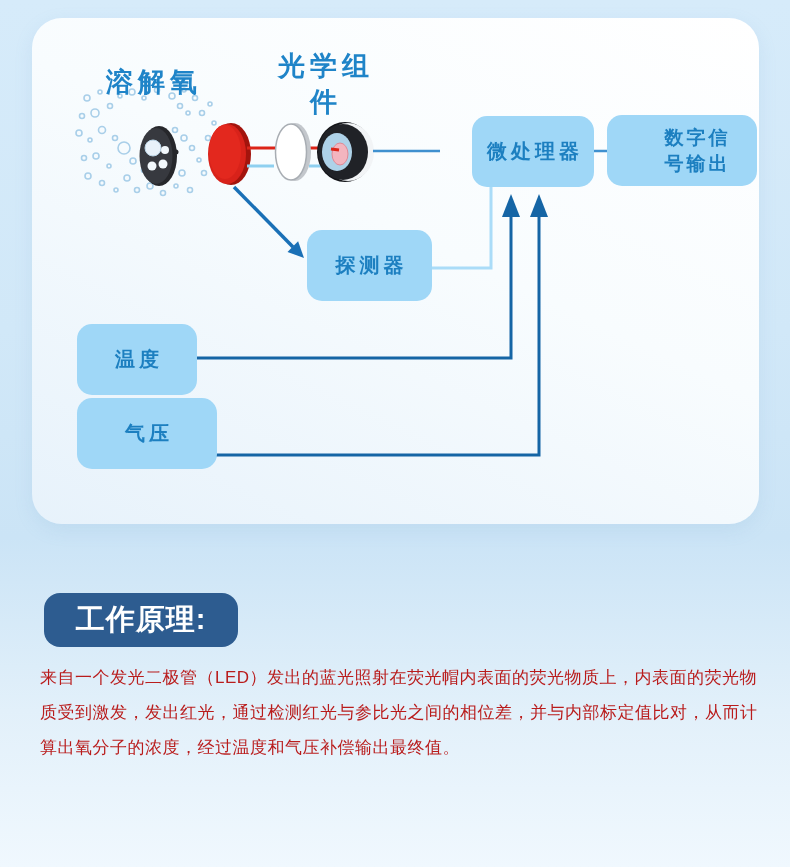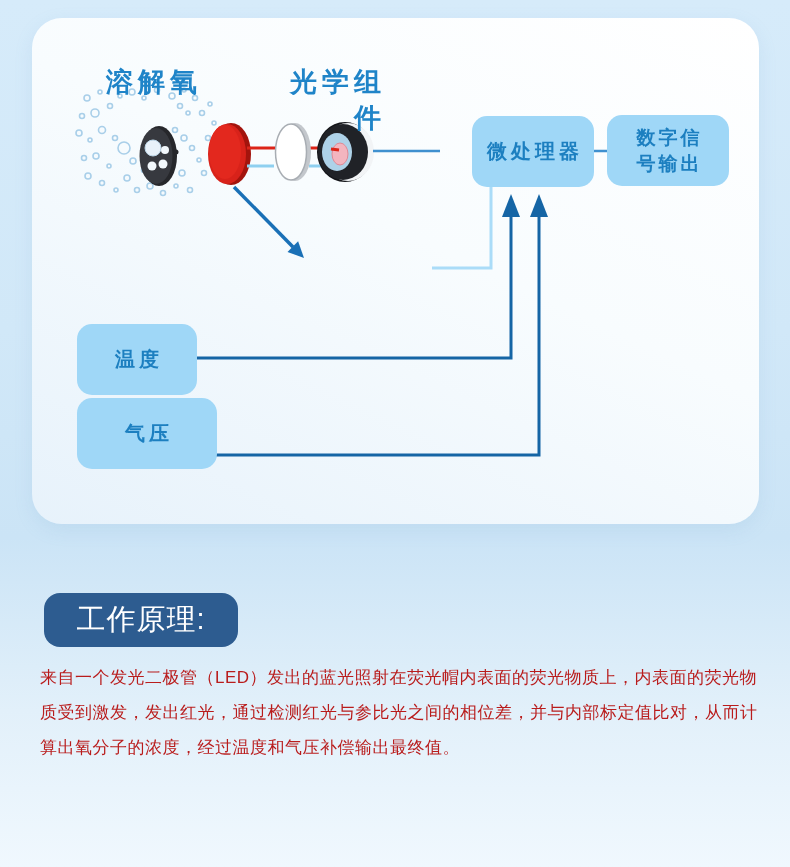--- a/index.html
+++ b/index.html
@@ -13,35 +13,35 @@
     border-radius:30px;
     background:linear-gradient(205deg,#ffffff 0%,#f8fcfe 45%,#e7f2fb 100%);
     box-shadow:0 6px 18px rgba(120,170,210,.15);
   }
   .diagram-svg{position:absolute;left:0;top:0;z-index:1;}
   .part-label{
     position:absolute;z-index:2;text-align:center;
     font-size:27px;font-weight:bold;color:#1f84c8;letter-spacing:5px;
   }
   .lbl-do{left:62px;top:46px;width:120px;}
-  .lbl-opt{left:234px;top:46px;width:120px;text-align:right;}
+  .lbl-opt{left:234px;top:30px;width:120px;}
   .dbox{
     position:absolute;z-index:2;background:#9fd7f7;border-radius:15px;
     display:flex;flex-direction:column;align-items:center;justify-content:center;
     color:#1c7fc0;font-weight:bold;font-size:20px;letter-spacing:4px;text-indent:4px;
   }
   .box-micro{left:408px;top:98px;width:122px;height:71px;margin-left:32px;}
-  .box-digital{left:575px;top:97px;width:122px;height:71px;font-size:19px;letter-spacing:3px;text-indent:3px;line-height:26px;}
+  .box-digital{left:575px;top:97px;width:122px;height:71px;font-size:19px;letter-spacing:3px;text-indent:3px;line-height:26px;padding-left:28px;}
   .box-detector{left:275px;top:212px;width:125px;height:71px;}
   .box-temp{left:45px;top:306px;width:120px;height:71px;align-items:center;}
   .box-press{left:45px;top:380px;width:140px;height:71px;justify-content:center;}
   .principle-heading{
     position:absolute;left:44px;top:593px;width:194px;height:54px;z-index:2;
     background:#2d5c90;border-radius:16px;color:#ffffff;
-    font-size:29px;font-weight:normal;display:flex;align-items:center;justify-content:center;
+    font-size:29px;font-weight:bold;display:flex;align-items:center;justify-content:center;
     letter-spacing:1px;
   }
   .principle-body{
     position:absolute;left:40px;top:660px;width:718px;z-index:2;
     font-size:17px;line-height:35px;color:#b91c1c;letter-spacing:0.5px;
     text-align:left;
   }
 </style>
 </head>
 <body>
@@ -161,20 +161,23 @@
 
   <div class="dbox box-micro">
     <span>微处理器</span>
   </div>
 
   <div class="dbox box-digital">
     <span>数字信</span>
     <span>号输出</span>
   </div>
 
+  <div class="dbox box-detector">
+    <span>探测器</span>
+  </div>
 
   <div class="dbox box-temp">
     <span>温度</span>
   </div>
 
   <div class="dbox box-press">
     <span>气压</span>
   </div>
 
 </div>

